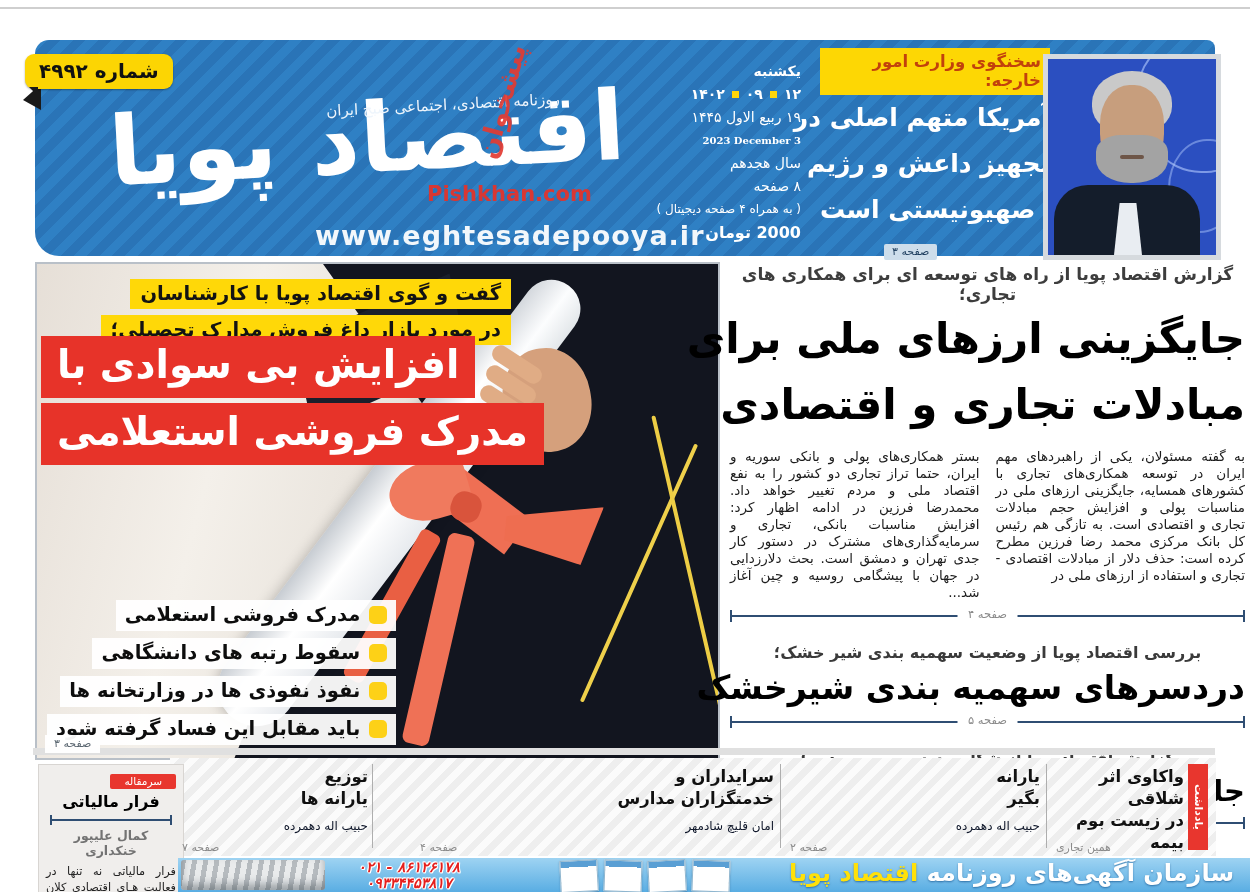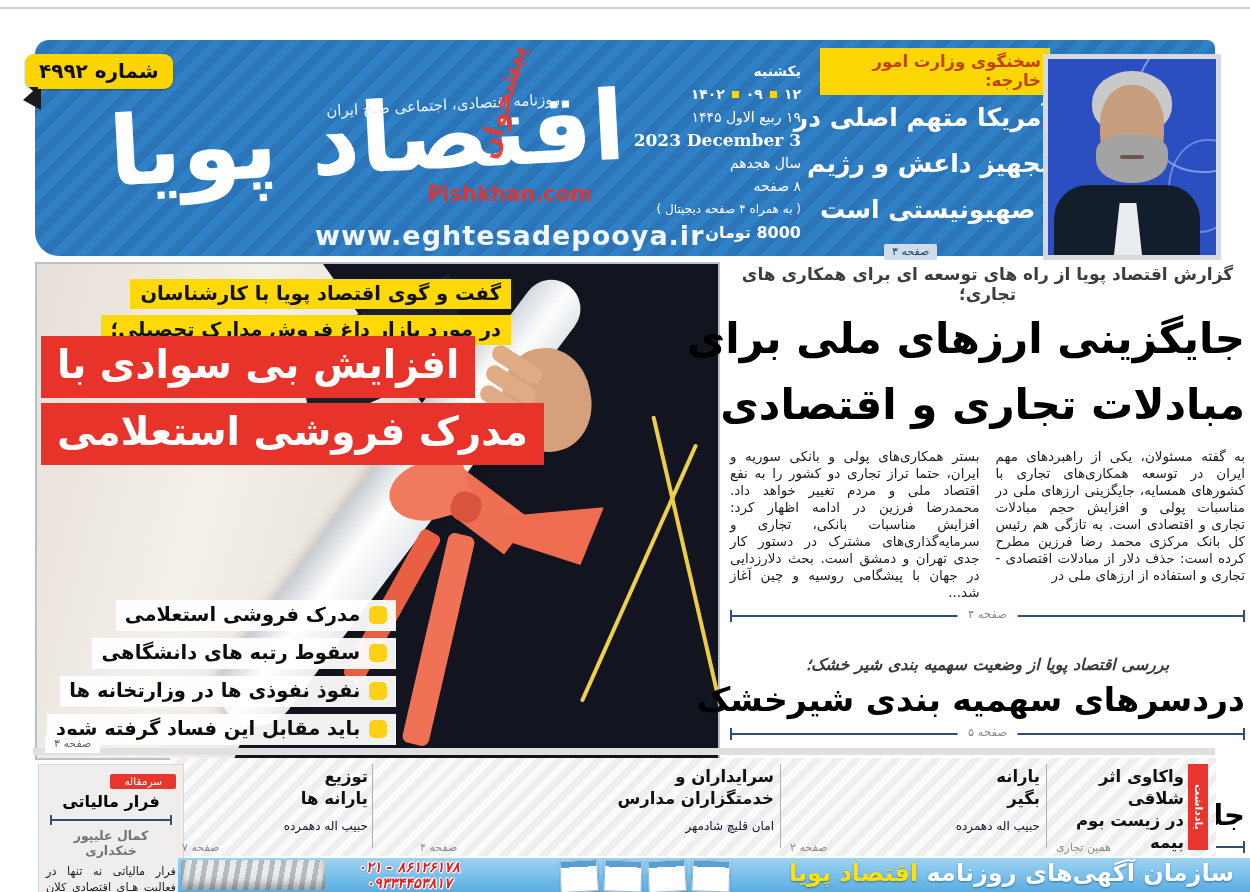--- a/index.html
+++ b/index.html
@@ -20,21 +20,21 @@
     text-align:center;line-height:190px;transform:rotate(-3deg);white-space:nowrap;}
   #tagline{left:248px;top:56px;width:320px;color:#eef5fc;font-size:15px;text-align:center;transform:rotate(-3deg);}
   #website{left:280px;bottom:5px;color:#f2f7fb;font-size:27px;font-weight:bold;direction:ltr;letter-spacing:1px;}
   #wm-fa{left:408px;top:46px;color:#e23b33;font-size:27px;font-weight:bold;transform:rotate(-75deg);opacity:.92;}
   #wm-en{left:392px;top:142px;color:#e2342c;font-size:21px;font-weight:bold;direction:ltr;opacity:.95;}
 
   #dateblock{left:558px;top:20px;width:208px;color:#fff;font-size:14px;text-align:right;line-height:23px;}
   #dateblock .b{font-weight:bold;}
   .solar-row{display:flex;align-items:center;gap:7px;justify-content:flex-start;font-weight:bold;}
   .sq{width:7px;height:7px;background:#ffd60a;display:inline-block;}
-  .greg{font-family:"DejaVu Serif",serif;font-weight:bold;font-size:17px;direction:ltr;text-align:right;}
+  .greg{font-family:"DejaVu Serif",serif;font-weight:bold;font-size:10px;direction:ltr;text-align:right;}
   .note-sm{font-size:12px;}
   .price{font-weight:bold;font-size:16px;}
 
   #fm-block{left:785px;top:8px;width:230px;}
   #fm-kicker{display:inline-block;background:#fdd704;color:#c2410c;font-weight:bold;font-size:16.5px;padding:4px 9px 5px;}
   .fm-line{color:#fff;font-weight:bold;font-size:25px;line-height:46px;text-align:left;white-space:nowrap;}
   #fm-page{position:absolute;left:64px;top:196px;background:#cdddeb;color:#1d3d5e;font-size:11px;padding:1px 8px 2px;border-radius:2px;}
 
   #fm-photo{left:1008px;top:14px;width:168px;height:196px;border:5px solid #d6dade;background:#2b4fc0;overflow:hidden;}
   .map1{position:absolute;left:88px;top:-20px;width:110px;height:130px;border:2px solid rgba(170,195,250,.65);border-radius:45% 55% 40% 60%;}
@@ -82,21 +82,21 @@
   .kicker-sm{font-weight:bold;color:#3a3a3a;font-size:16px;text-align:center;}
   #lead-headline{font-weight:bold;color:#000;font-size:42px;line-height:66px;text-align:center;margin-top:2px;white-space:nowrap;}
   #lead-body{display:flex;gap:16px;direction:rtl;margin-top:10px;font-size:13.5px;line-height:17px;text-align:justify;color:#1c1c1c;}
   #lead-body>div{flex:1;}
   .pg-divider{position:relative;border-top:2px solid #2f4e73;margin-top:14px;height:10px;}
   .pg-divider:before,.pg-divider:after{content:"";position:absolute;top:-7px;width:2px;height:12px;background:#2f4e73;}
   .pg-divider:before{right:0;} .pg-divider:after{left:0;}
   .pg-label{position:absolute;right:50%;transform:translateX(50%);top:-10px;background:#fff;color:#8a8a8a;font-size:11.5px;padding:0 10px;}
   .headline2{font-weight:bold;color:#000;font-size:33px;text-align:center;margin-top:6px;white-space:nowrap;}
   .headline3{font-weight:bold;color:#000;font-size:29px;text-align:center;margin-top:6px;white-space:nowrap;}
-  .mt14{margin-top:28px;font-style:italic;}
+  .mt14{margin-top:16px;}
 
   
   #bottom-sep{left:33px;top:748px;width:1182px;height:7px;background:#e0e0e0;}
   #bottom-strip-bg{left:170px;top:758px;width:1046px;height:98px;
     background:repeating-linear-gradient(135deg,#fbfbfb 0 7px,#eeeeee 7px 14px);}
   .vdiv{position:absolute;top:764px;height:84px;width:1px;background:#aeaeae;}
   .bcol{position:absolute;top:766px;height:88px;}
   .bcol-title{font-weight:bold;font-size:16.5px;color:#111;line-height:22px;text-align:right;}
   .bcol-author{margin-top:9px;font-size:12px;color:#0f172a;text-align:right;padding-left:8px;}
   .bcol-page{position:absolute;left:6px;bottom:0;font-size:11px;color:#8a8a8a;}
@@ -149,21 +149,21 @@
         <span class="sq"></span>
         <span>۰۹</span>
         <span class="sq"></span>
         <span>۱۴۰۲</span>
       </div>
       <div>۱۹ ربیع الاول ۱۴۴۵</div>
       <div class="greg">2023  December  3</div>
       <div>سال هجدهم</div>
       <div>۸ صفحه</div>
       <div class="note-sm">( به همراه ۴ صفحه دیجیتال )</div>
-      <div class="price">8000 تومان</div>
+      <div class="price">2000 تومان</div>
     </div>
 
     <div id="fm-block" class="abs">
       <span id="fm-kicker">سخنگوی وزارت امور خارجه:</span>
       <div class="fm-line">آمریکا متهم اصلی در</div>
       <div class="fm-line">تجهیز داعش و رژیم</div>
       <div class="fm-line">صهیونیستی است</div>
       <span id="fm-page">صفحه ۳</span>
     </div>
 

